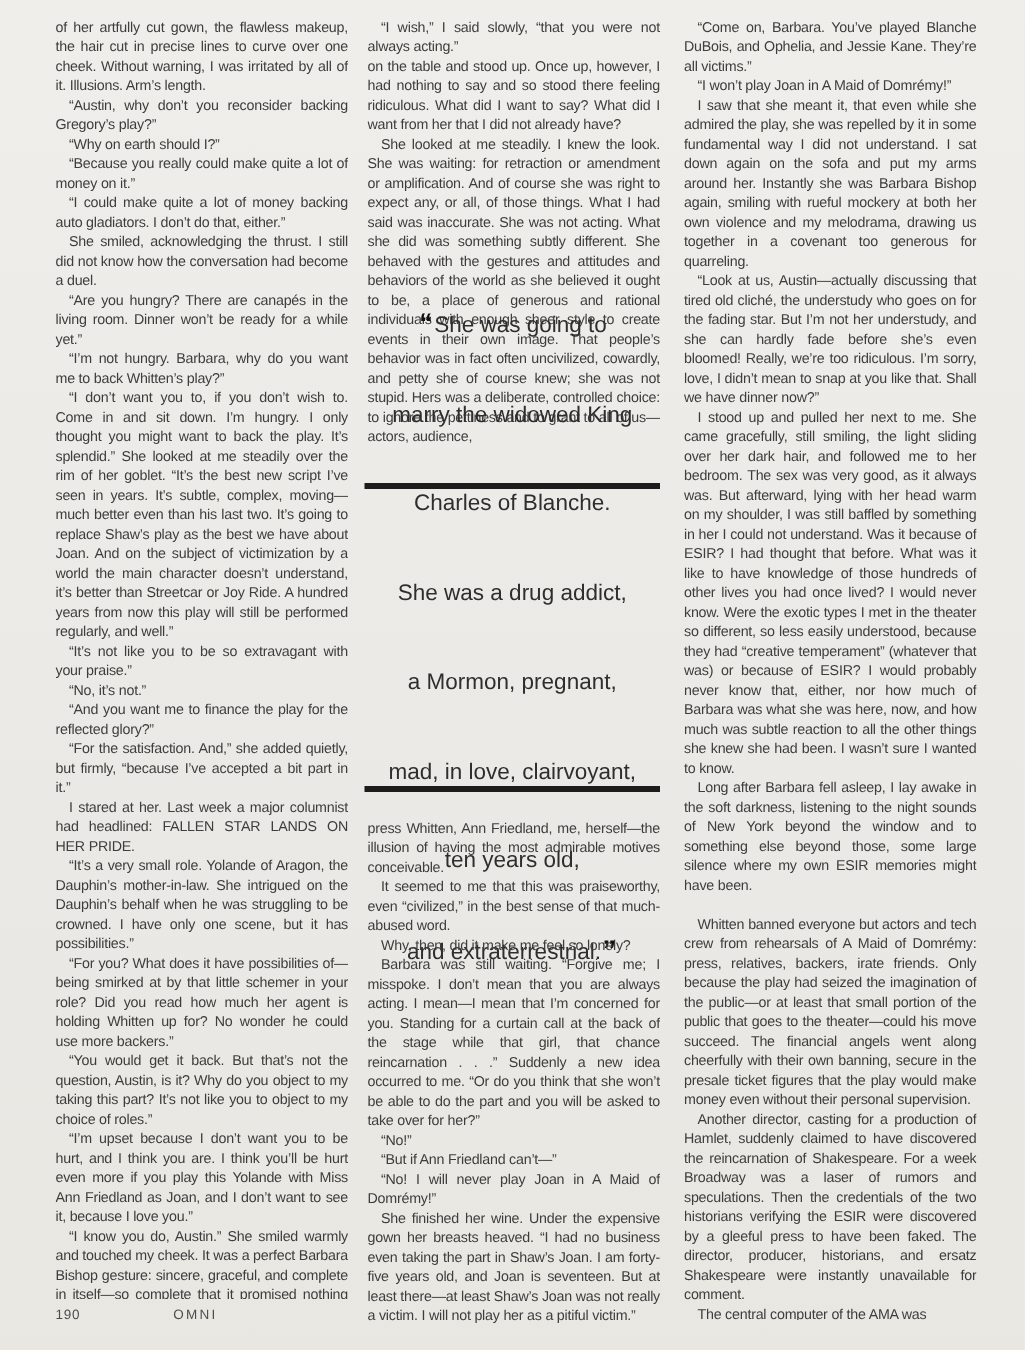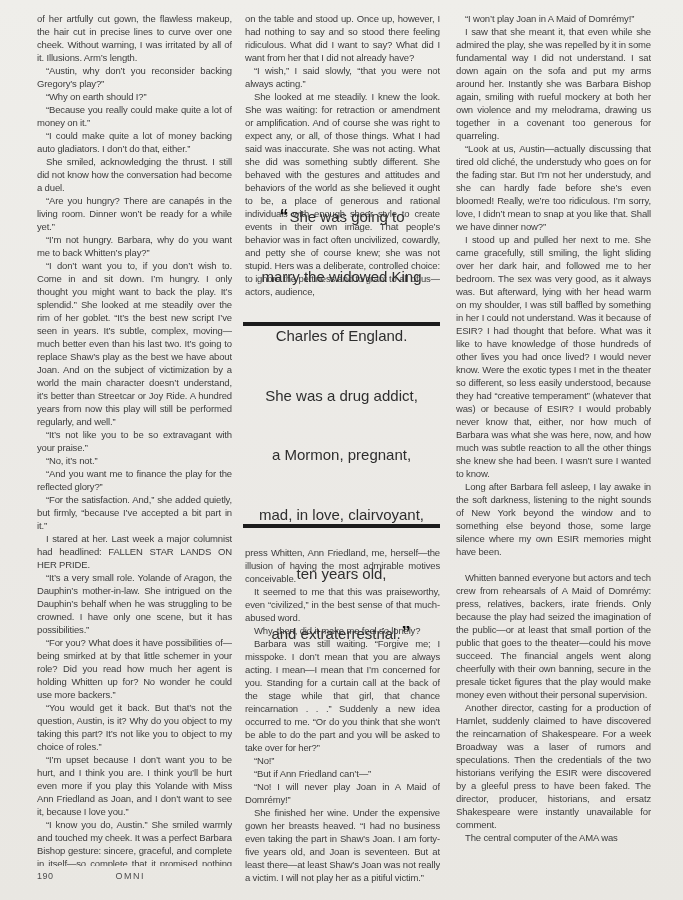--- a/index.html
+++ b/index.html
@@ -82,48 +82,49 @@
       <p class="para ind">“For the satisfaction. And,” she added quietly, but firmly, “because I’ve accepted a bit part in it.”</p>
       <p class="para ind">I stared at her. Last week a major columnist had headlined: FALLEN STAR LANDS ON HER PRIDE.</p>
       <p class="para ind">“It’s a very small role. Yolande of Aragon, the Dauphin’s mother-in-law. She intrigued on the Dauphin’s behalf when he was struggling to be crowned. I have only one scene, but it has possibilities.”</p>
       <p class="para ind">“For you? What does it have possibilities of—being smirked at by that little schemer in your role? Did you read how much her agent is holding Whitten up for? No wonder he could use more backers.”</p>
       <p class="para ind">“You would get it back. But that’s not the question, Austin, is it? Why do you object to my taking this part? It’s not like you to object to my choice of roles.”</p>
       <p class="para ind">“I’m upset because I don’t want you to be hurt, and I think you are. I think you’ll be hurt even more if you play this Yolande with Miss Ann Friedland as Joan, and I don’t want to see it, because I love you.”</p>
       <p class="para ind">“I know you do, Austin.” She smiled warmly and touched my cheek. It was a perfect Barbara Bishop gesture: sincere, graceful, and complete in itself—so complete that it promised nothing more than what it was, led on to nothing else. It cut off communication as effectively as a blow—or, rather, more effectively, since a blow can be answered in kind. I slammed my glass</p>
     </div>
 
   <div id="col2top" class="col">
+      <p class="para ind">“I wish,” I said slowly, “that you were not always acting.”</p>
       <p class="para">on the table and stood up. Once up, however, I had nothing to say and so stood there feeling ridiculous. What did I want to say? What did I want from her that I did not already have?</p>
-      <p class="para ind">“I wish,” I said slowly, “that you were not always acting.”</p>
       <p class="para ind">She looked at me steadily. I knew the look. She was waiting: for retraction or amendment or amplification. And of course she was right to expect any, or all, of those things. What I had said was inaccurate. She was not acting. What she did was something subtly different. She behaved with the gestures and attitudes and behaviors of the world as she believed it ought to be, a place of generous and rational individuals with enough sheer style to create events in their own image. That people’s behavior was in fact often uncivilized, cowardly, and petty she of course knew; she was not stupid. Hers was a deliberate, controlled choice: to ignore the pettiness and to grant to all of us—actors, audience,</p>
     </div>
 
   <div class="quote-box">
     <div class="qline"><span class="qmark">“</span><span>She was going to</span></div>
     <div class="qline">marry the widowed King</div>
-    <div class="qline">Charles of England.</div>
+    <div class="qline">Charles of Blanche.</div>
     <div class="qline">She was a drug addict,</div>
     <div class="qline">a Mormon, pregnant,</div>
     <div class="qline">mad, in love, clairvoyant,</div>
     <div class="qline">ten years old,</div>
     <div class="qline"><span>and extraterrestrial.</span><span class="qmark">”</span></div>
   </div>
 
   <div id="col2bottom" class="col">
       <p class="para">press Whitten, Ann Friedland, me, herself—the illusion of having the most admirable motives conceivable.</p>
       <p class="para ind">It seemed to me that this was praiseworthy, even “civilized,” in the best sense of that much-abused word.</p>
       <p class="para ind">Why, then, did it make me feel so lonely?</p>
       <p class="para ind">Barbara was still waiting. “Forgive me; I misspoke. I don’t mean that you are always acting. I mean—I mean that I’m concerned for you. Standing for a curtain call at the back of the stage while that girl, that chance reincarnation . . .” Suddenly a new idea occurred to me. “Or do you think that she won’t be able to do the part and you will be asked to take over for her?”</p>
       <p class="para ind">“No!”</p>
       <p class="para ind">“But if Ann Friedland can’t—”</p>
       <p class="para ind">“No! I will never play Joan in A Maid of Domrémy!”</p>
       <p class="para ind">She finished her wine. Under the expensive gown her breasts heaved. “I had no business even taking the part in Shaw’s Joan. I am forty-five years old, and Joan is seventeen. But at least there—at least Shaw’s Joan was not really a victim. I will not play her as a pitiful victim.”</p>
     </div>
 
   <div id="col3" class="col">
+      <p class="para ind">“Come on, Barbara. You’ve played Blanche DuBois, and Ophelia, and Jessie Kane. They’re all victims.”</p>
       <p class="para ind">“I won’t play Joan in A Maid of Domrémy!”</p>
       <p class="para ind">I saw that she meant it, that even while she admired the play, she was repelled by it in some fundamental way I did not understand. I sat down again on the sofa and put my arms around her. Instantly she was Barbara Bishop again, smiling with rueful mockery at both her own violence and my melodrama, drawing us together in a covenant too generous for quarreling.</p>
       <p class="para ind">“Look at us, Austin—actually discussing that tired old cliché, the understudy who goes on for the fading star. But I’m not her understudy, and she can hardly fade before she’s even bloomed! Really, we’re too ridiculous. I’m sorry, love, I didn’t mean to snap at you like that. Shall we have dinner now?”</p>
       <p class="para ind">I stood up and pulled her next to me. She came gracefully, still smiling, the light sliding over her dark hair, and followed me to her bedroom. The sex was very good, as it always was. But afterward, lying with her head warm on my shoulder, I was still baffled by something in her I could not understand. Was it because of ESIR? I had thought that before. What was it like to have knowledge of those hundreds of other lives you had once lived? I would never know. Were the exotic types I met in the theater so different, so less easily understood, because they had “creative temperament” (whatever that was) or because of ESIR? I would probably never know that, either, nor how much of Barbara was what she was here, now, and how much was subtle reaction to all the other things she knew she had been. I wasn’t sure I wanted to know.</p>
       <p class="para ind">Long after Barbara fell asleep, I lay awake in the soft darkness, listening to the night sounds of New York beyond the window and to something else beyond those, some large silence where my own ESIR memories might have been.</p>
       <p class="para ind sp">Whitten banned everyone but actors and tech crew from rehearsals of A Maid of Domrémy: press, relatives, backers, irate friends. Only because the play had seized the imagination of the public—or at least that small portion of the public that goes to the theater—could his move succeed. The financial angels went along cheerfully with their own banning, secure in the presale ticket figures that the play would make money even without their personal supervision.</p>
       <p class="para ind">Another director, casting for a production of Hamlet, suddenly claimed to have discovered the reincarnation of Shakespeare. For a week Broadway was a laser of rumors and speculations. Then the credentials of the two historians verifying the ESIR were discovered by a gleeful press to have been faked. The director, producer, historians, and ersatz Shakespeare were instantly unavailable for comment.</p>
       <p class="para ind">The central computer of the AMA was</p>
     </div>
 

